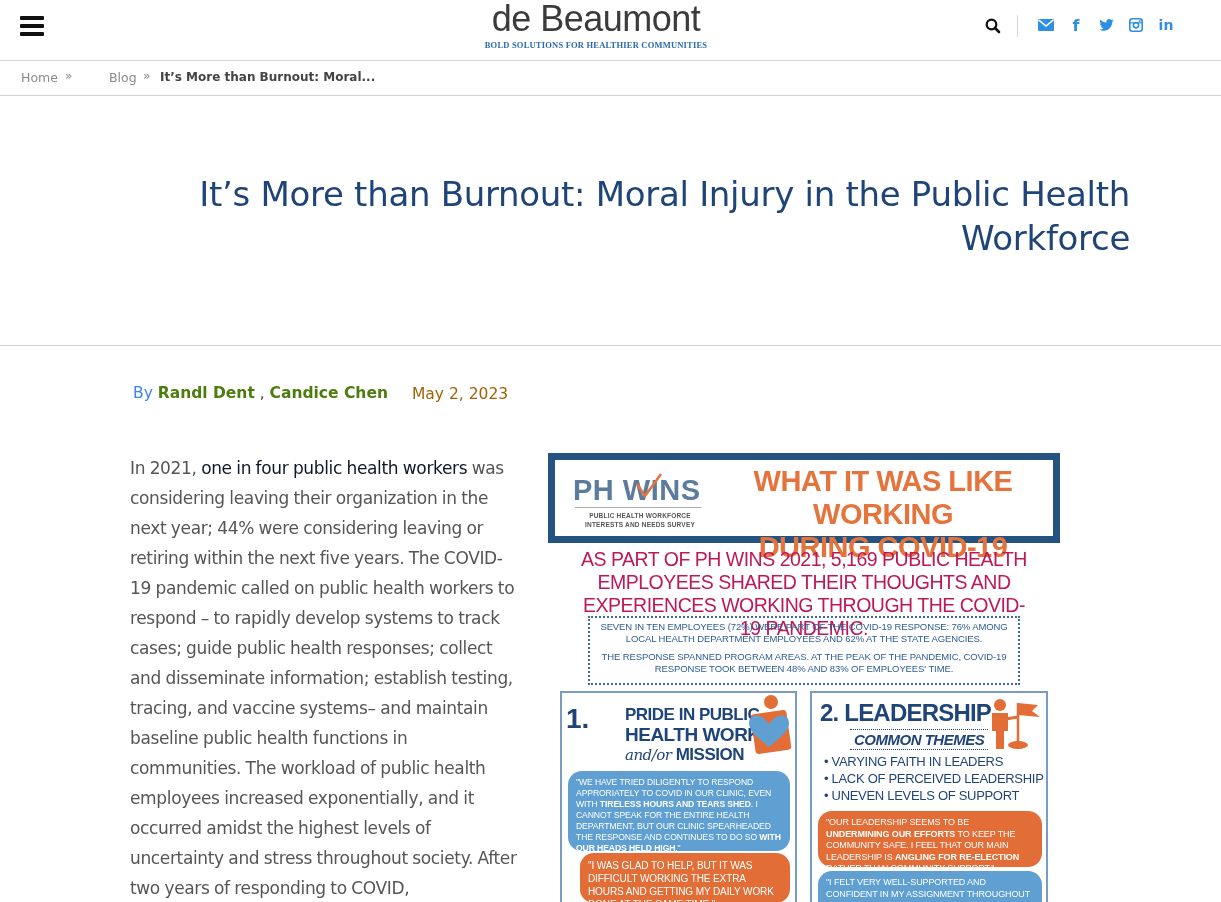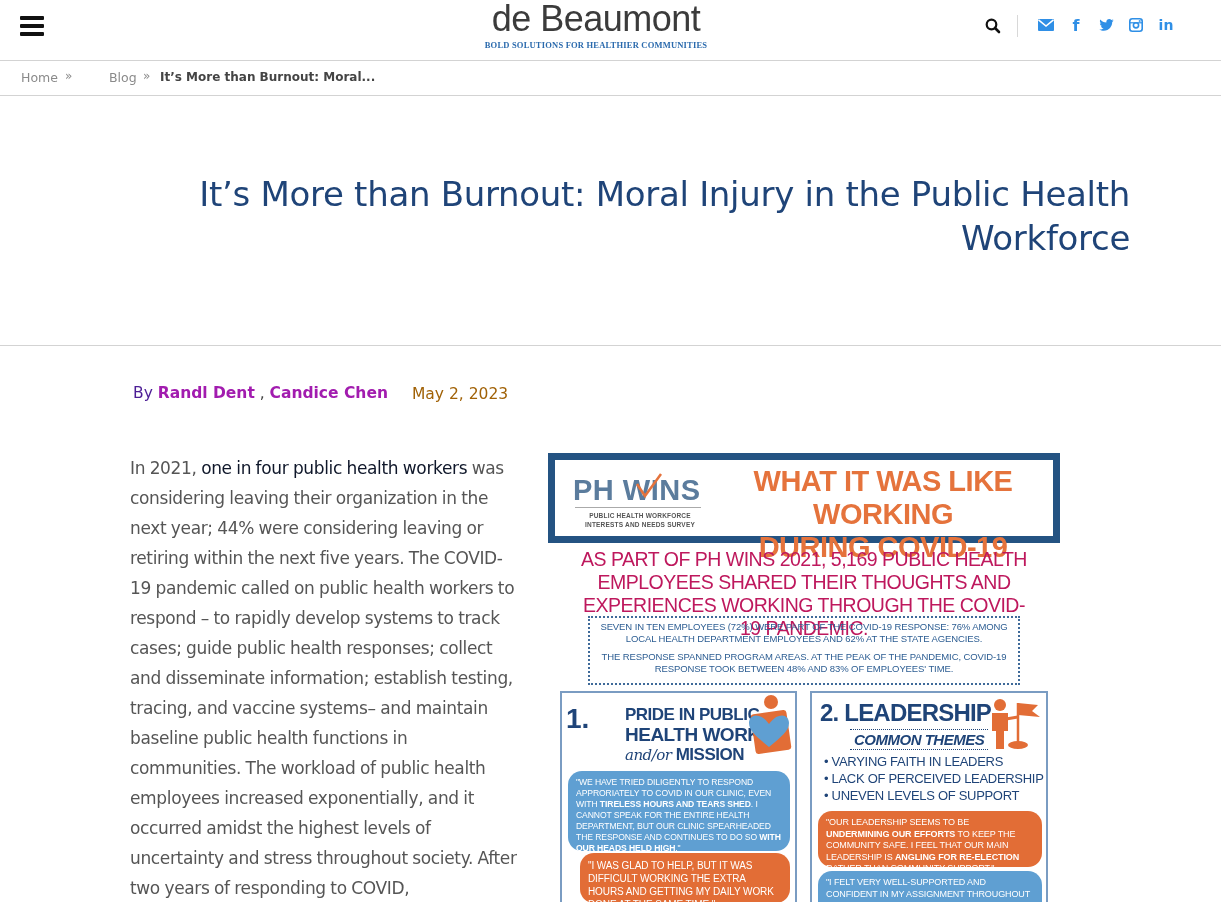--- a/index.html
+++ b/index.html
@@ -23,22 +23,22 @@
   .bc-sep { position: absolute; top: 8px; color: #8a8a8a; font-size: 12px; }
   .bc-current { position: absolute; top: 9px; left: 160px; color: #444; font-weight: bold; font-size: 12px; }
 
   
   .title-wrap { position: absolute; left: 60px; top: 172px; width: 1070px; text-align: right; }
   .page-title { font-family: "DejaVu Sans", sans-serif; font-size: 34px; line-height: 44px; color: #1f4478; font-weight: normal; letter-spacing: -0.3px; }
   .title-divider { position: absolute; left: 0; top: 345px; width: 1221px; height: 1px; background: #d3d3d3; }
 
   
   .byline { position: absolute; left: 133px; top: 384px; font-size: 15.5px; color: #444; font-family: "DejaVu Sans", sans-serif; }
-  .byline .by { color: #4c1d95; }
-  .byline a { color: #a21caf; font-weight: bold; text-decoration: none; cursor: pointer; }
+  .byline .by { color: #3b82f6; }
+  .byline a { color: #4d7c0f; font-weight: bold; text-decoration: none; cursor: pointer; }
   .pub-date { position: absolute; left: 412px; top: 385px; font-size: 15.5px; color: #a16207; font-family: "DejaVu Sans", sans-serif; }
 
   
   .body-text { position: absolute; left: 130px; top: 453px; width: 392px; font-family: "DejaVu Sans", sans-serif; font-size: 17px; line-height: 30px; color: #555; letter-spacing: -0.35px; word-spacing: -0.5px; }
   .body-text a { color: #0f172a; text-decoration: none; cursor: pointer; }
 
   
   .infographic { position: absolute; left: 548px; top: 453px; width: 512px; height: 449px; overflow: hidden; background: #fff; text-decoration: underline; }
   .ig-banner { position: absolute; left: 0; top: 0; width: 512px; height: 90px; background: #245382; }
   .ig-banner-inner { position: absolute; left: 7px; top: 7px; width: 498px; height: 76px; background: #fff; }

